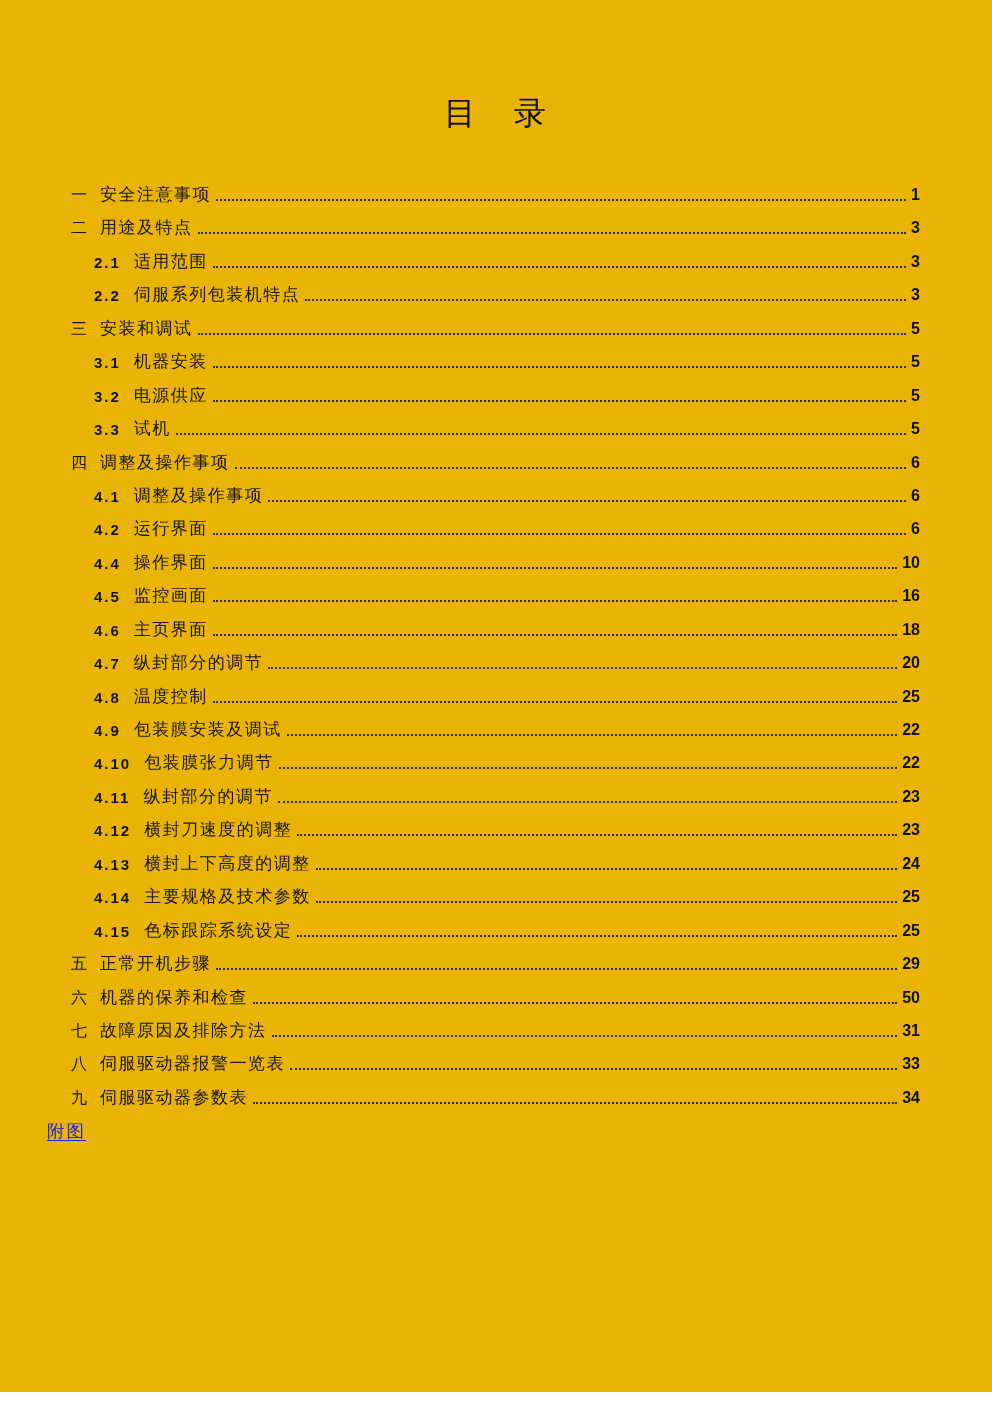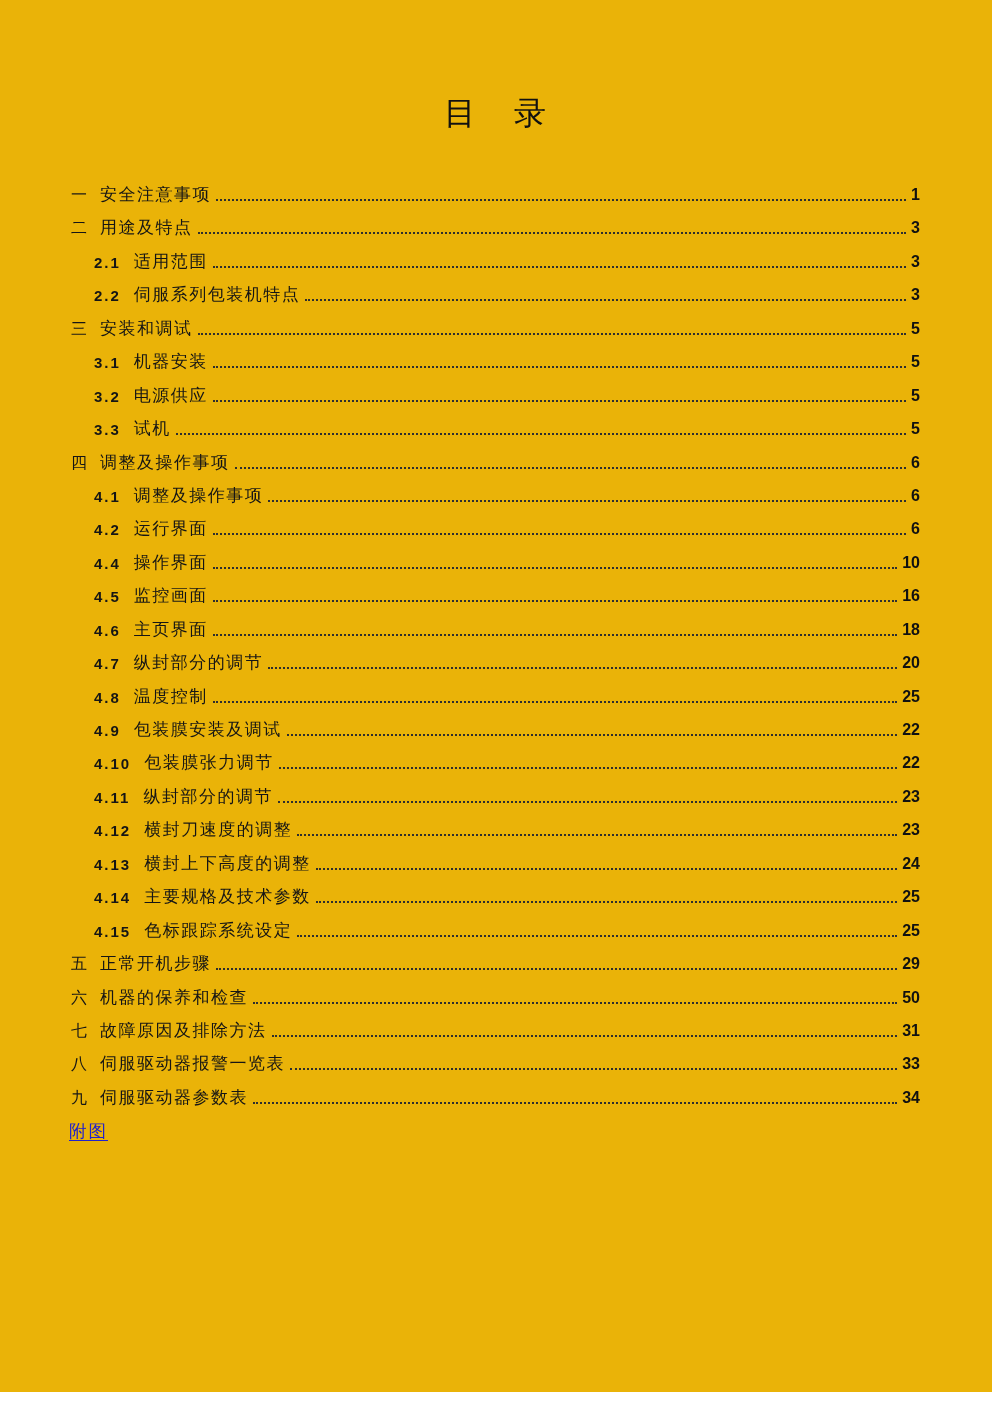--- a/index.html
+++ b/index.html
@@ -74,21 +74,21 @@
     font-weight: 700;
     font-size: 16px;
     color: #111;
     white-space: nowrap;
     line-height: 1;
   }
   .appendix-row {
     height: 33.45px;
     display: flex;
     align-items: flex-end;
-    padding-left: 69px;
+    padding-left: 47px;
     padding-bottom: 4px;
     box-sizing: border-box;
   }
   .appendix-link {
     font-size: 17.5px;
     color: #2222cc;
     text-decoration: underline;
     text-underline-offset: 3px;
     letter-spacing: 2px;
     cursor: pointer;

